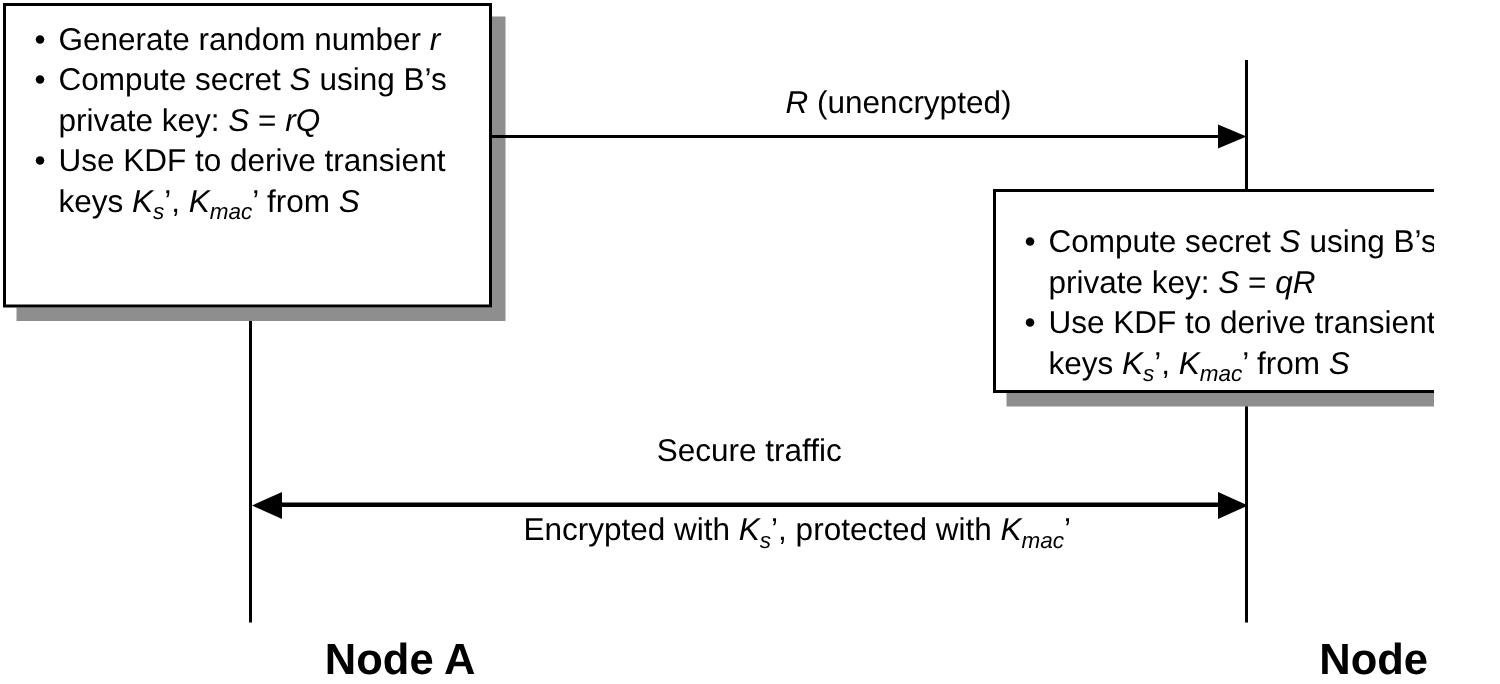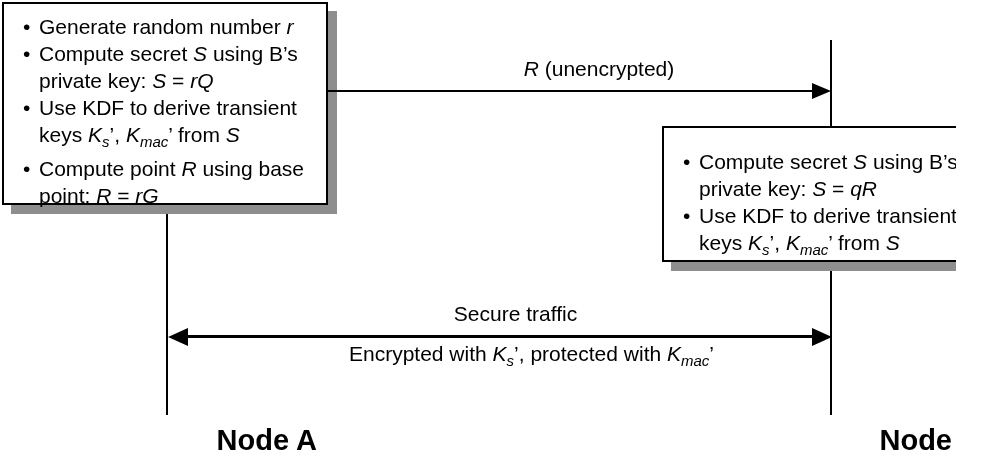--- a/index.html
+++ b/index.html
@@ -66,21 +66,21 @@
 
   .msg-label {
     position: absolute;
     text-align: center;
     font-size: 21px;
     line-height: 26px;
     z-index: 3;
     white-space: nowrap;
   }
   .msg1-label  { left: 328px; top: 56px;  width: 502px; margin-left: 20px; }
-  .msg2-title  { left: 168px; top: 301px; width: 663px; padding-left: 16px; }
+  .msg2-title  { left: 168px; top: 288px; width: 663px; }
   .msg2-sub    { left: 168px; top: 341px; width: 663px; padding-left: 32px; }
 
   
   .node-label {
     position: absolute;
     top: 424px;
     width: 300px;
     text-align: right;
     font-size: 29px;
     font-weight: bold;
@@ -94,21 +94,20 @@
 
 <div class="canvas">
 
   <div class="lifeline lifeline-a"></div>
   <div class="lifeline lifeline-b"></div>
 
   <div class="note-box box-a">
     <div class="bullet"><span>Generate random number </span><span class="it">r</span></div>
     <div class="bullet"><span>Compute secret </span><span class="it">S</span><span> using B’s</span><br><span>private key: </span><span class="it">S</span><span> = </span><span class="it">rQ</span></div>
     <div class="bullet"><span>Use KDF to derive transient</span><br><span>keys </span><span class="it">K</span><span class="sb">s</span><span>’, </span><span class="it">K</span><span class="sb">mac</span><span>’ from </span><span class="it">S</span></div>
-    <div class="bullet"><span>Compute point </span><span class="it">R</span><span> using base</span><br><span>point: </span><span class="it">R</span><span> = </span><span class="it">rG</span></div>
   </div>
 
   <div class="note-box box-b">
     <div class="bullet"><span>Compute secret </span><span class="it">S</span><span> using B’s</span><br><span>private key: </span><span class="it">S</span><span> = </span><span class="it">qR</span></div>
     <div class="bullet"><span>Use KDF to derive transient</span><br><span>keys </span><span class="it">K</span><span class="sb">s</span><span>’, </span><span class="it">K</span><span class="sb">mac</span><span>’ from </span><span class="it">S</span></div>
   </div>
 
   <div class="msg-line msg1-line"></div>
   <div class="head head-right-1"></div>
   <div class="msg-label msg1-label"><span class="it">R</span><span> (unencrypted)</span></div>

